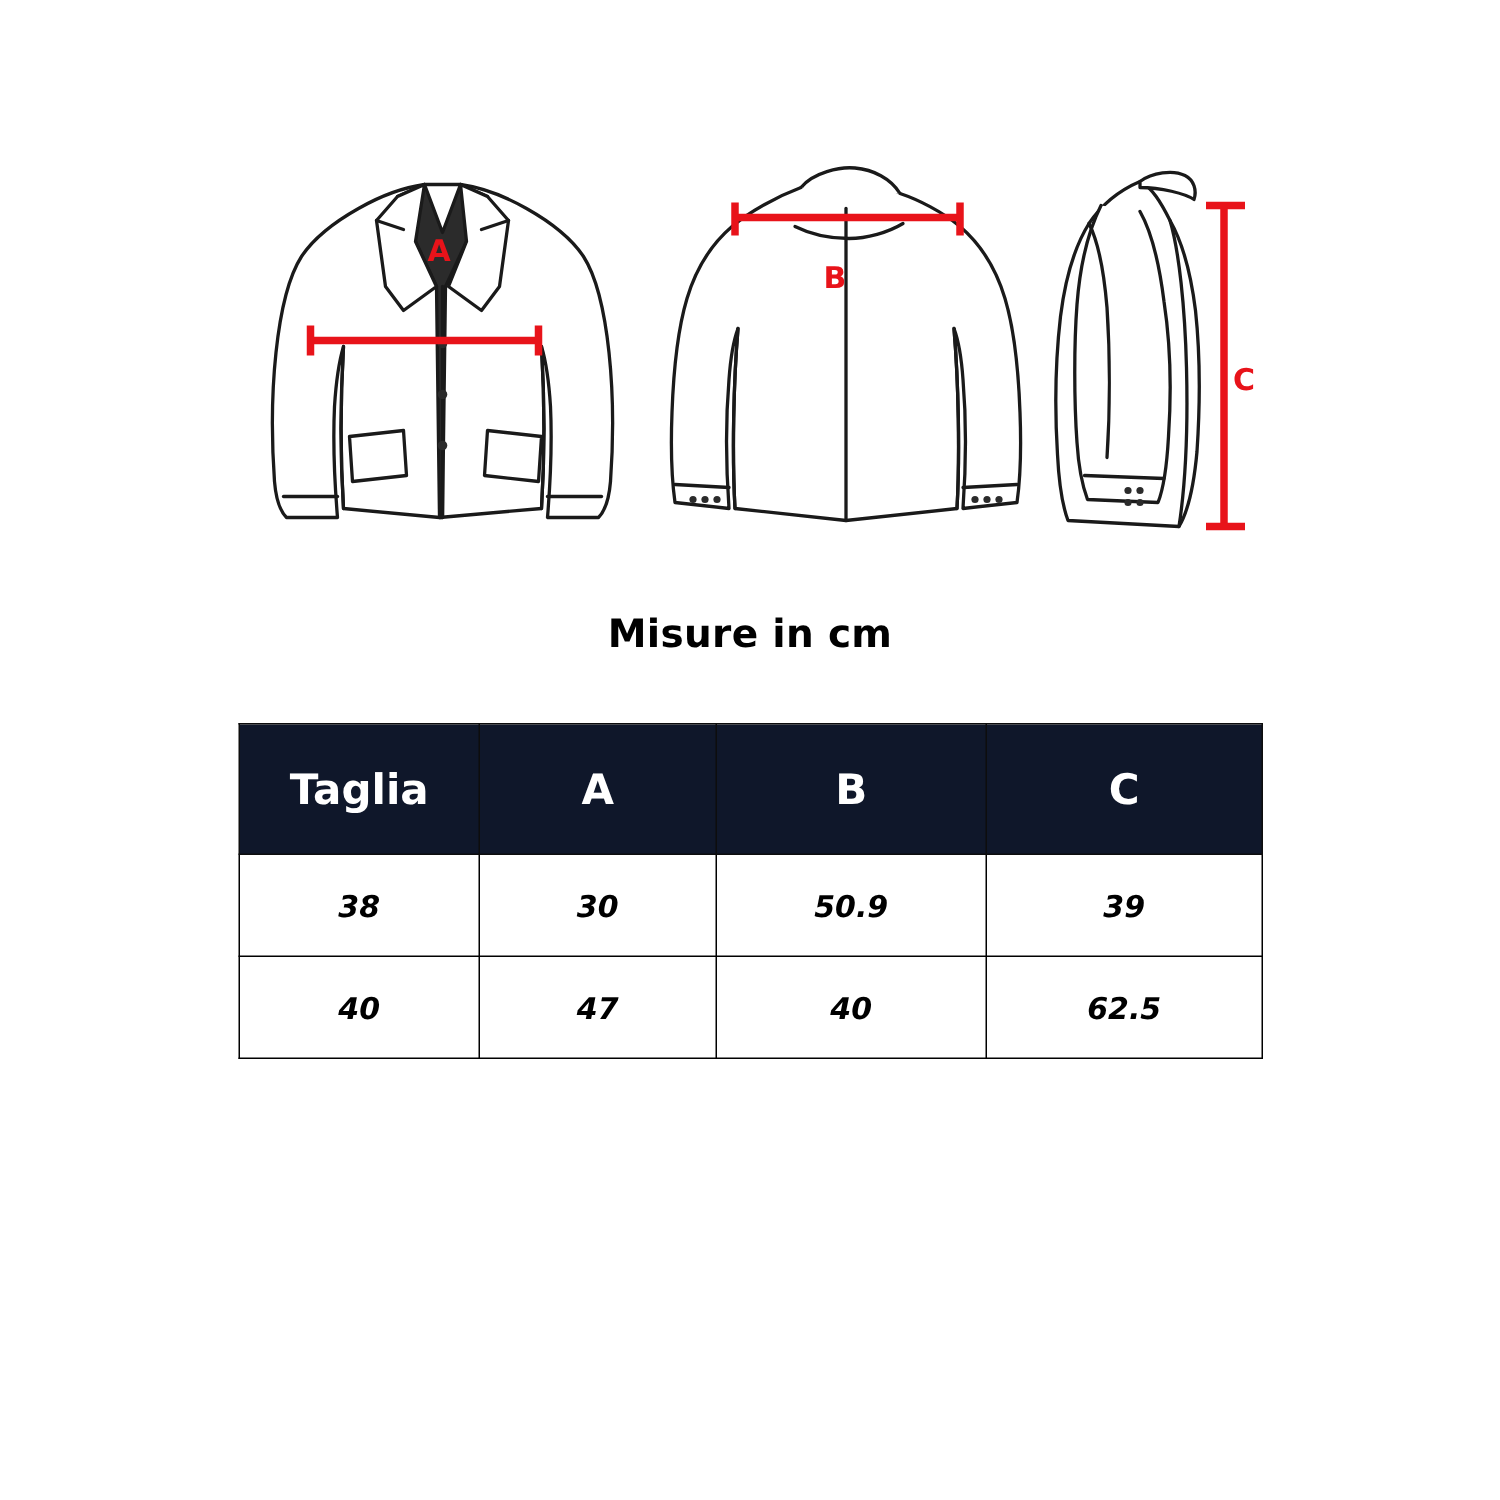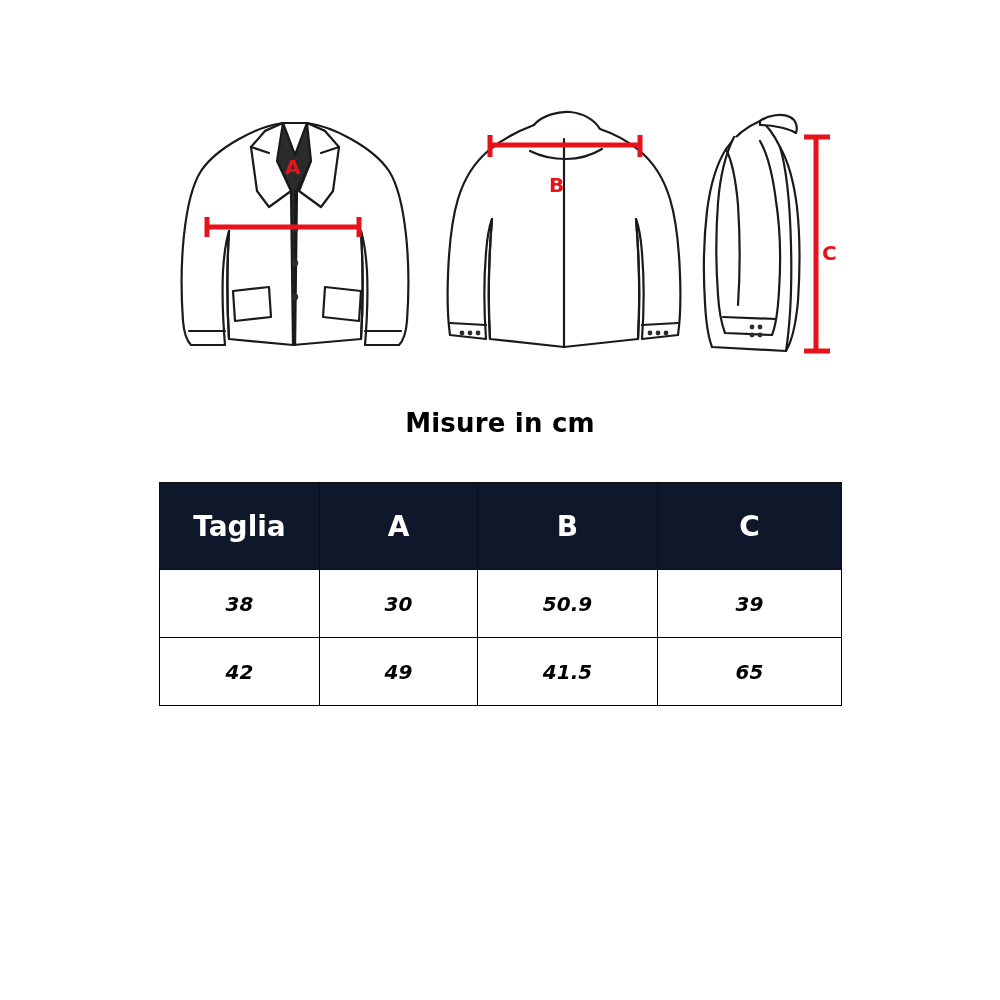--- a/index.html
+++ b/index.html
@@ -255,22 +255,22 @@
         </tr>
       </thead>
       <tbody>
         <tr>
           <td>38</td>
           <td>30</td>
           <td>50.9</td>
           <td>39</td>
         </tr>
         <tr>
-          <td>42</td>
-          <td>49</td>
-          <td>41.5</td>
-          <td>65</td>
+          <td>40</td>
+          <td>47</td>
+          <td>40</td>
+          <td>62.5</td>
         </tr>
       </tbody>
     </table>
   </div>
 
 </div>
 
 </body></html>

